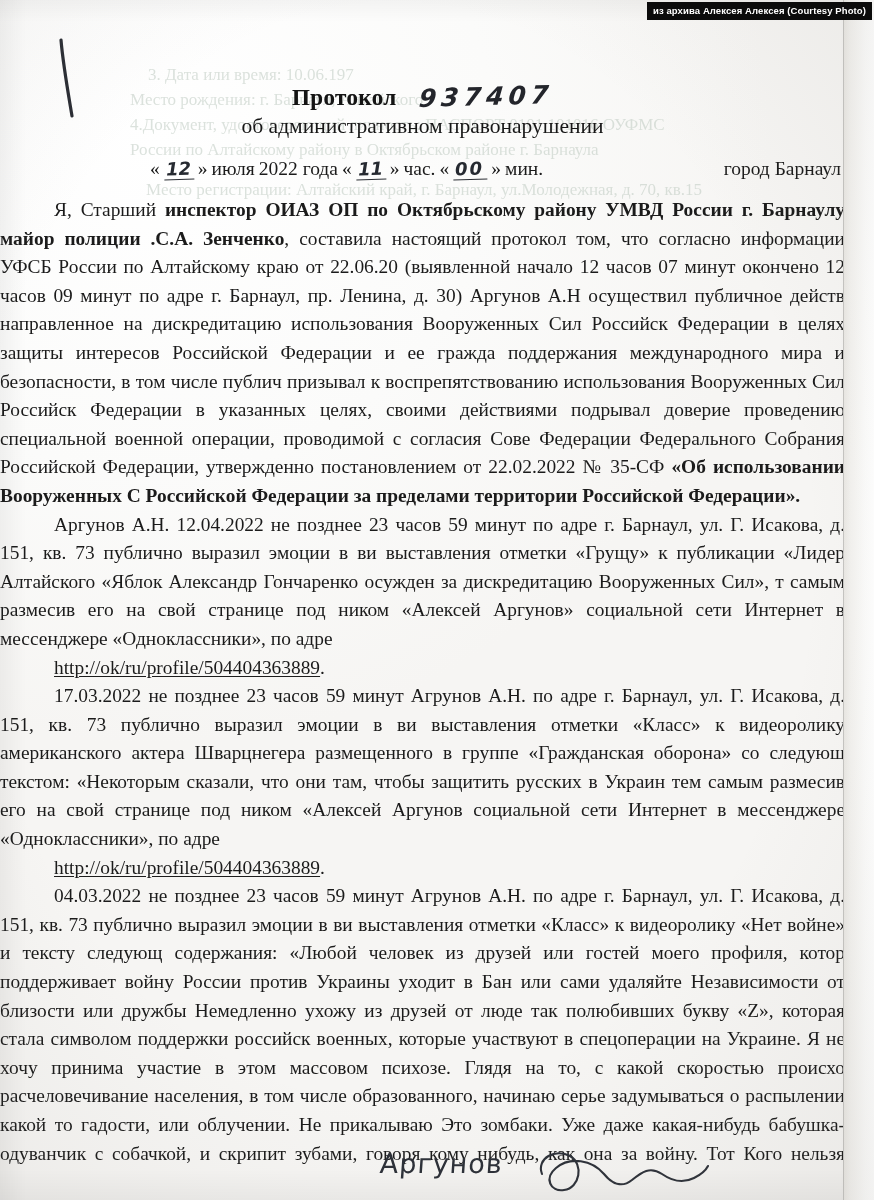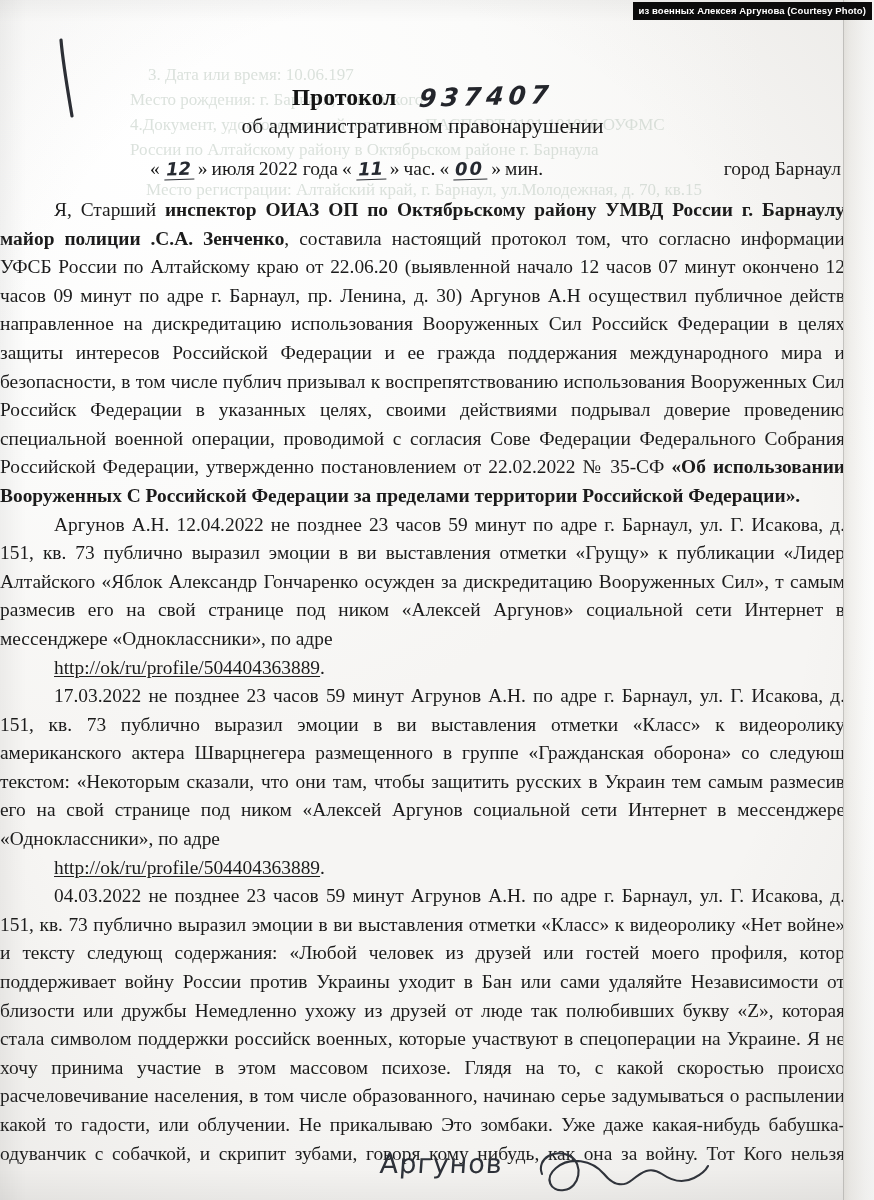--- a/index.html
+++ b/index.html
@@ -181,13 +181,13 @@
   </svg>
 </div>
 
 <svg id="pen" width="40" height="100" viewBox="0 0 40 100">
   <path d="M9 6 C11 30, 16 58, 20 82" fill="none" stroke="#2a2d34" stroke-width="3.2" stroke-linecap="round"></path>
 </svg>
 
 <div id="page-edge"></div>
 <div id="vig"></div>
 
-<div id="wm">из военных Алексея Аргунова (Courtesy Photo)</div>
+<div id="wm">из архива Алексея Алексея (Courtesy Photo)</div>
 
 </body></html>

